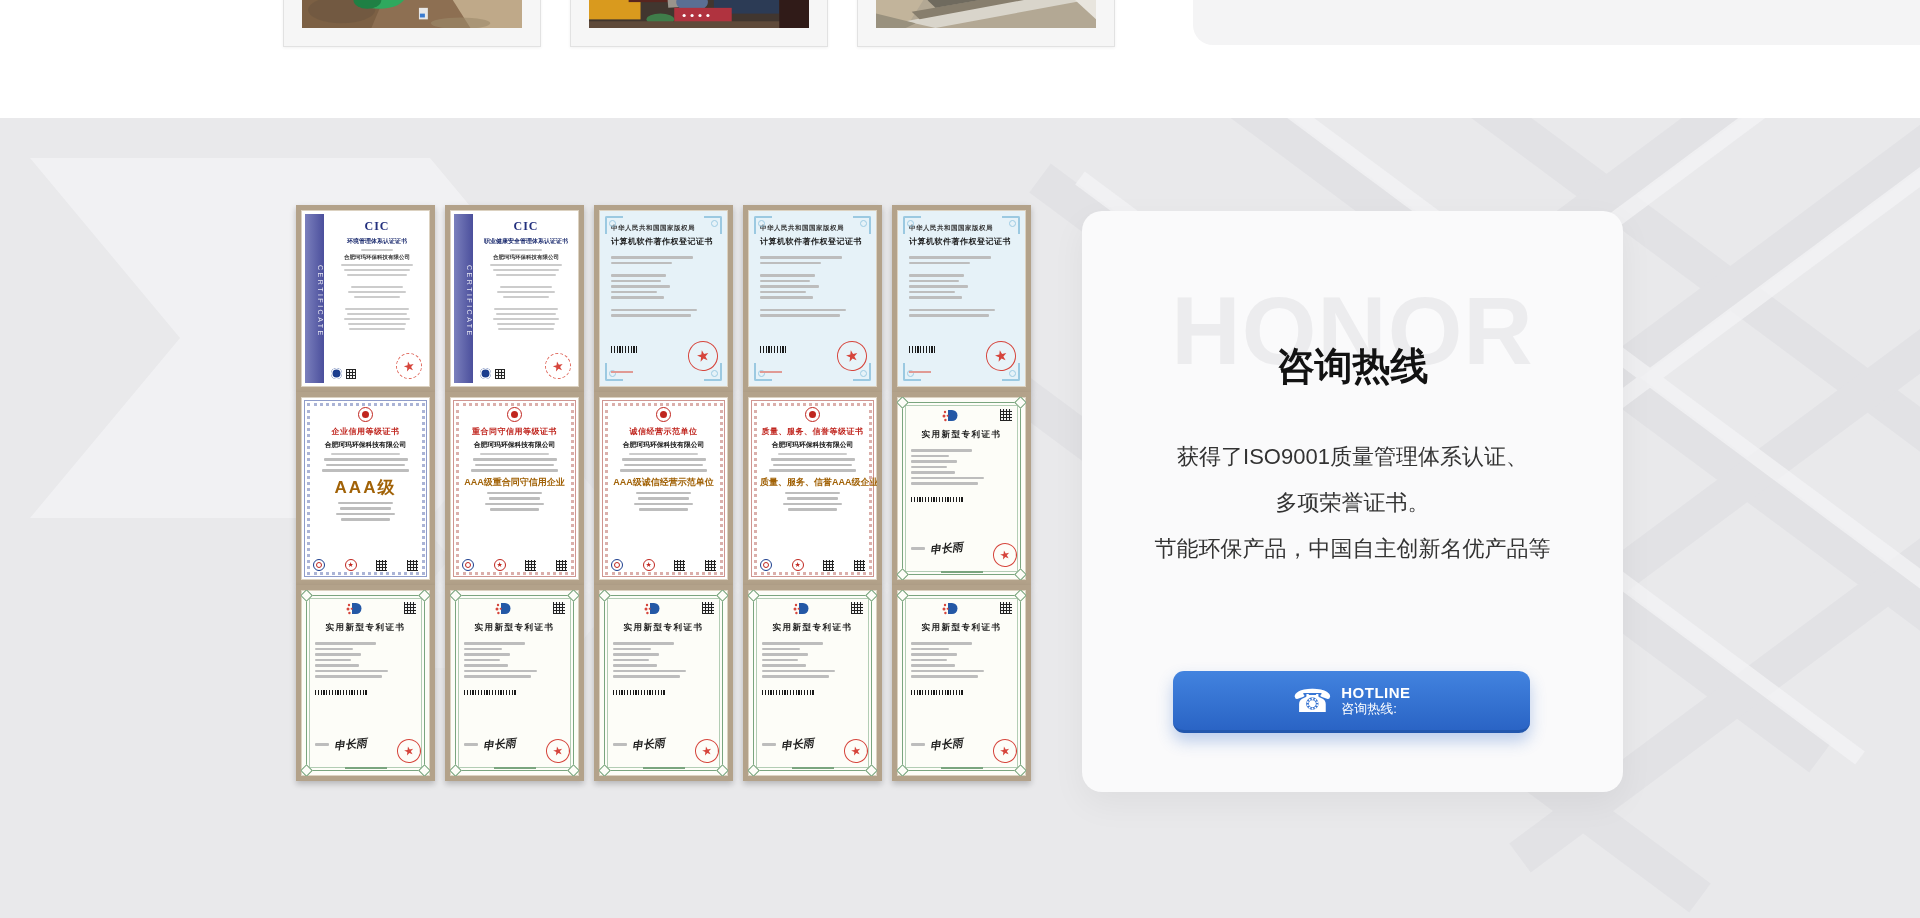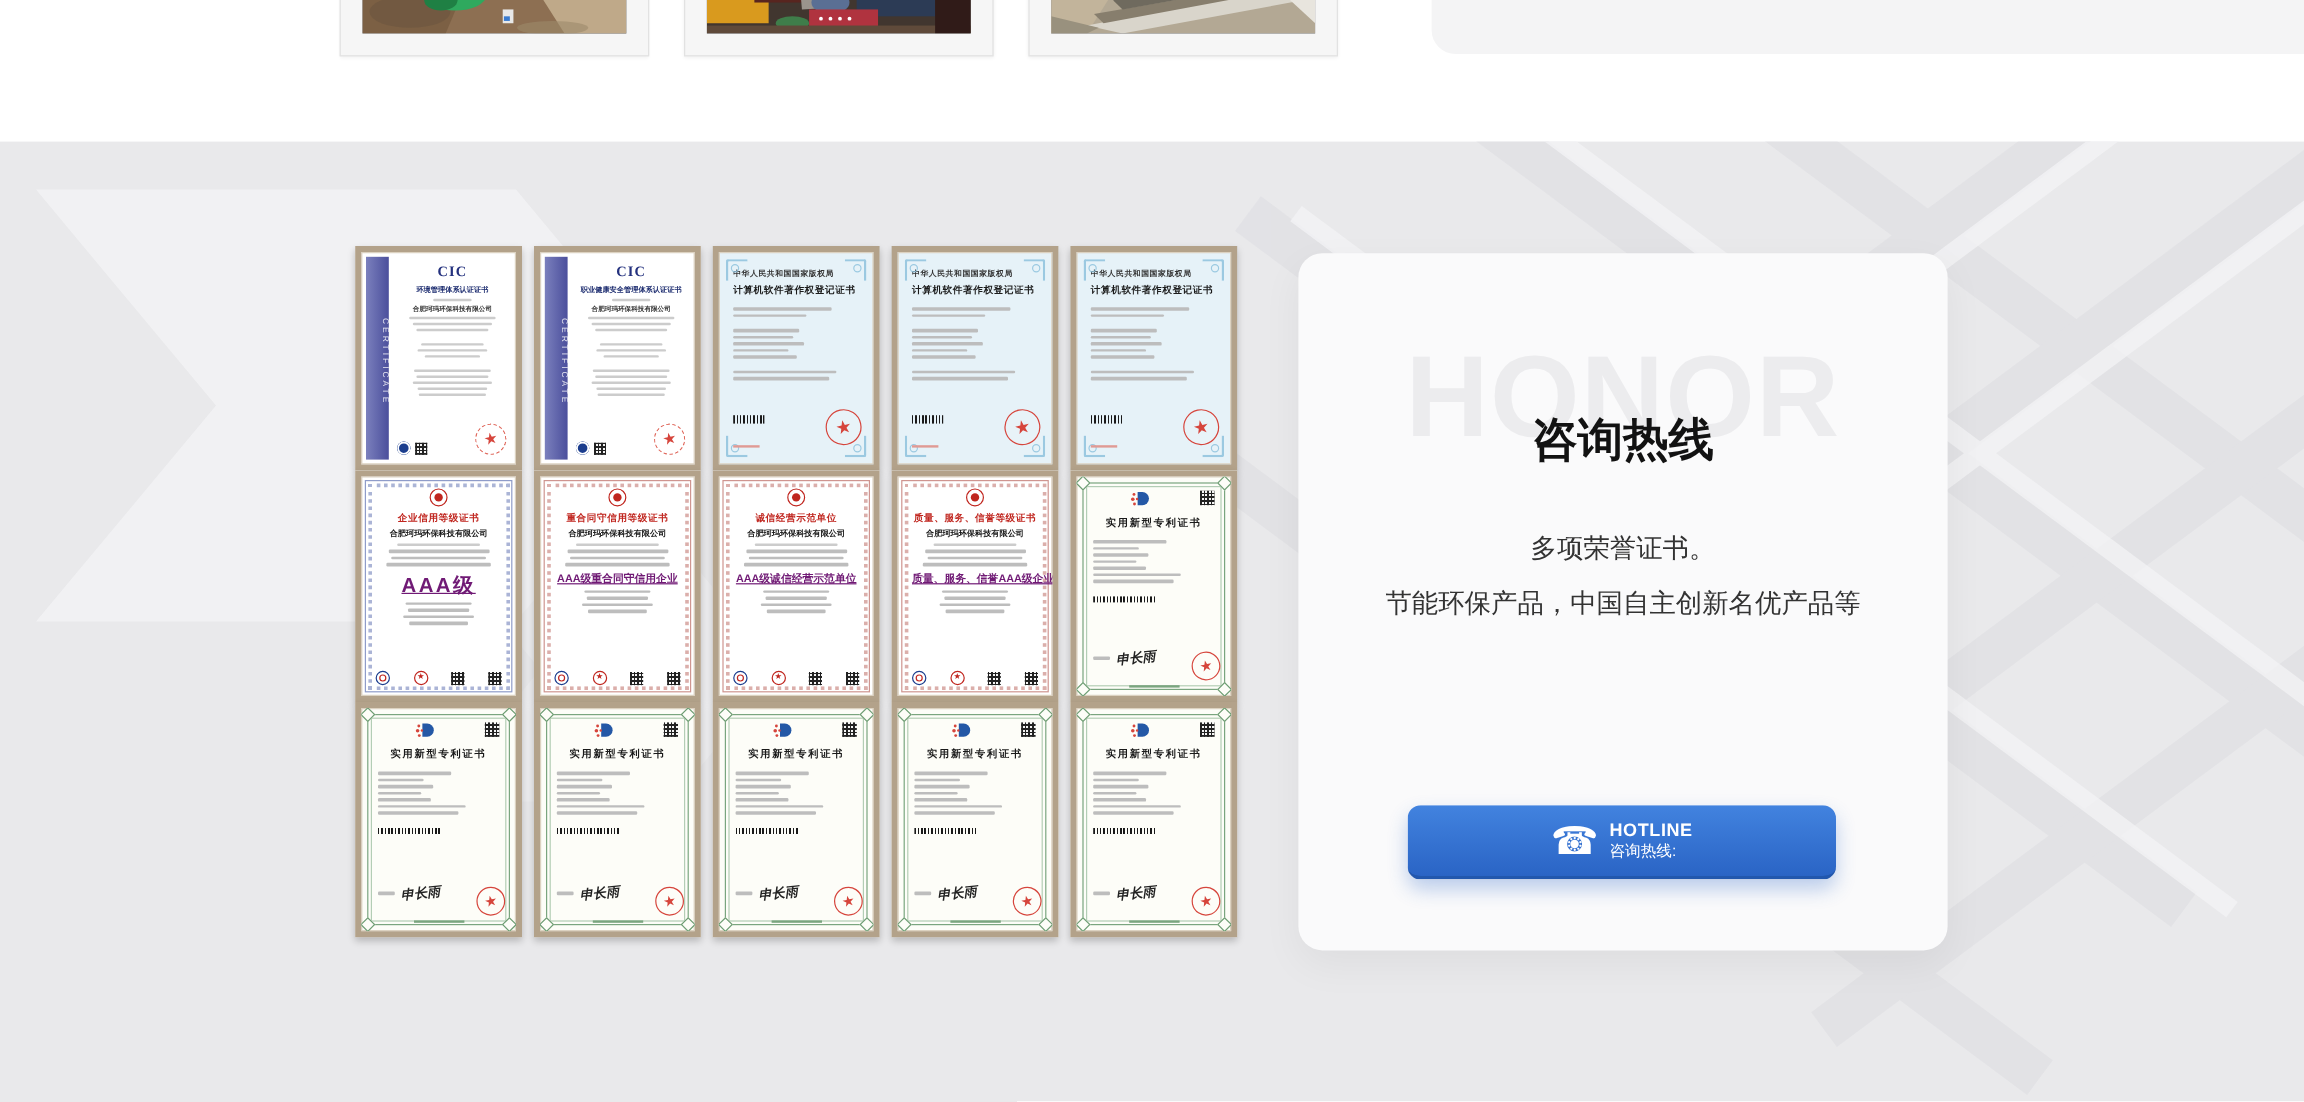--- a/index.html
+++ b/index.html
@@ -66,21 +66,21 @@
   .credit { --lace:#8f9cc9; }
   .credit.red { --lace:#cf9590; }
   .credit .lace { position:absolute; inset:3px; border:1px solid var(--lace); }
   .credit .lace:before { content:""; position:absolute; inset:1.5px; border:3px dotted var(--lace); opacity:.75; }
   .credit .cbody { position:relative; padding:10px 12px 6px; text-align:center; }
   .cred-emblem { width:15px; height:15px; border-radius:50%; border:1.6px solid #c0261f; margin:0 auto;
       display:flex; align-items:center; justify-content:center; }
   .cred-emblem i { width:7px; height:7px; border-radius:50%; background:#c0261f; }
   .cred-title { font-size:8px; font-weight:bold; color:#c0261f; letter-spacing:.5px; margin-top:4px; white-space:nowrap; }
   .cred-co { font-size:6.8px; font-weight:bold; color:#141414; margin-top:3px; white-space:nowrap; }
-  .cred-hl { font-weight:bold; color:#701a75; margin:4px 0 2px; white-space:nowrap;text-decoration:underline; }
+  .cred-hl { font-weight:bold; color:#a16207; margin:4px 0 2px; white-space:nowrap; }
   .cred-hl.xl { font-size:17px; letter-spacing:2px; }
   .cred-hl.md { font-size:9px; }
   .cred-foot { position:absolute; left:12px; right:12px; bottom:9px; display:flex; align-items:flex-end; justify-content:space-between; }
   .cf-blue { width:12px; height:12px; border-radius:50%; background:#fff; border:1.6px solid #1c3e8e; position:relative; }
   .cf-blue:after { content:""; position:absolute; inset:2px; border-radius:50%; border:1.2px solid #c0261f; }
   .cf-star { width:12px; height:12px; border-radius:50%; border:1.2px solid #c0261f; color:#c0261f; font-size:7px; line-height:10px; text-align:center; }
   .credit .qr { width:11px; height:11px; }
 
   
   .patent { background:#fdfdf8; }
@@ -640,20 +640,21 @@
               <i></i>
             </div>
           </div>
         </div>
       </div>
 
     <aside class="honor-card">
       <div class="watermark">HONOR</div>
       <h2 class="honor-title">咨询热线</h2>
       <div class="honor-desc">
+        <div>获得了ISO9001质量管理体系认证、</div>
         <div>多项荣誉证书。</div>
         <div>节能环保产品，中国自主创新名优产品等</div>
       </div>
       <a class="hotline">
         <span class="phone-ic">☎</span>
         <span class="labels">
           <div class="lab-en">HOTLINE</div>
           <div class="lab-zh">咨询热线:</div>
         </span>
       </a>

